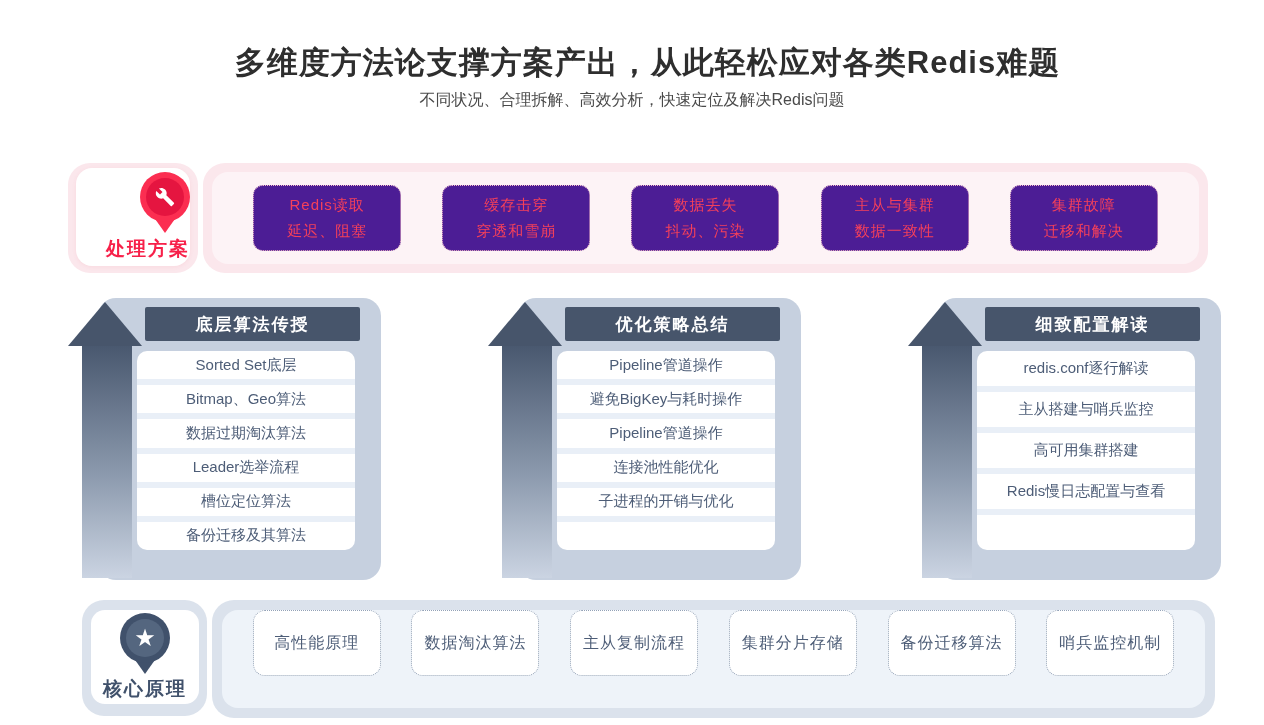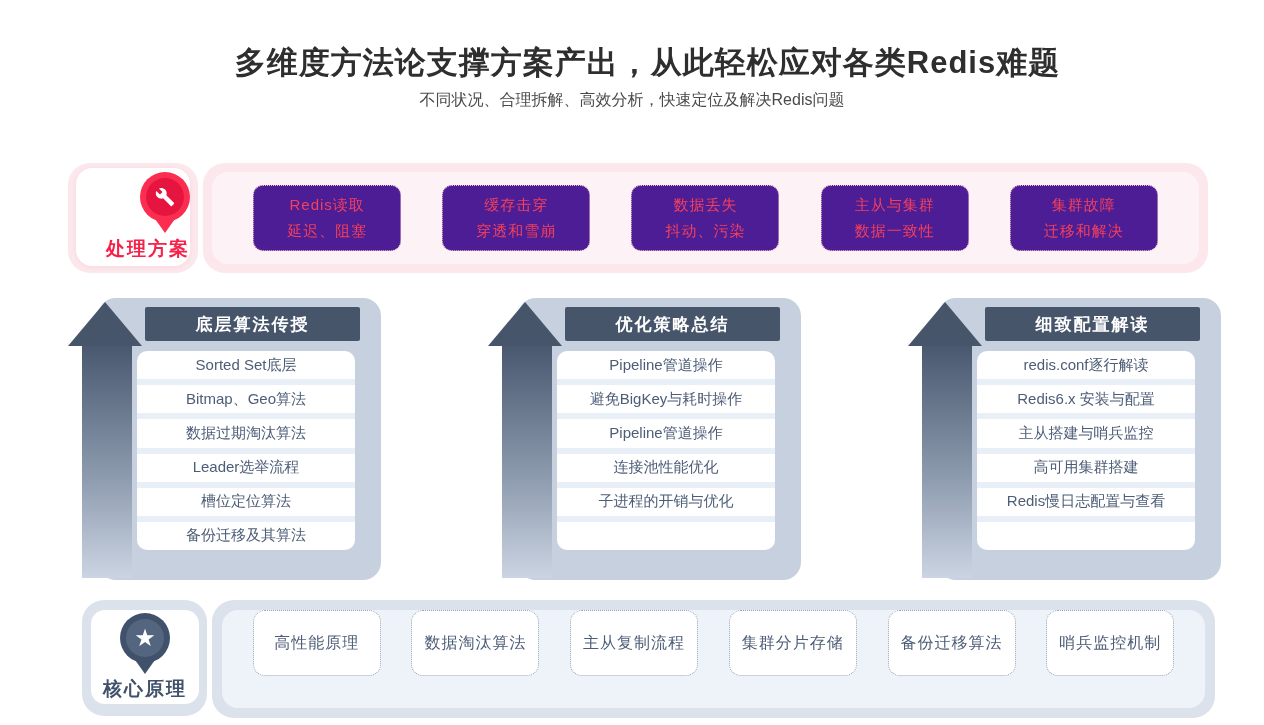--- a/index.html
+++ b/index.html
@@ -215,21 +215,20 @@
 
   <div class="col-group" style="left:905px">
     <div class="col-panel"></div>
     <div class="arrow">
       <div class="arrow-head"></div>
       <div class="arrow-shaft"></div>
     </div>
     <div class="col-header">细致配置解读</div>
     <div class="col-list">
       <div class="col-row">redis.conf逐行解读</div>
-      <div class="col-row">Redis6.x 安装与配置</div>
       <div class="col-row">主从搭建与哨兵监控</div>
       <div class="col-row">高可用集群搭建</div>
       <div class="col-row">Redis慢日志配置与查看</div>
       <div class="col-row"></div>
     </div>
   </div>
 
   <div class="core-left-frame">
     <div class="core-left-card">
       <div class="pin pin-slate">

